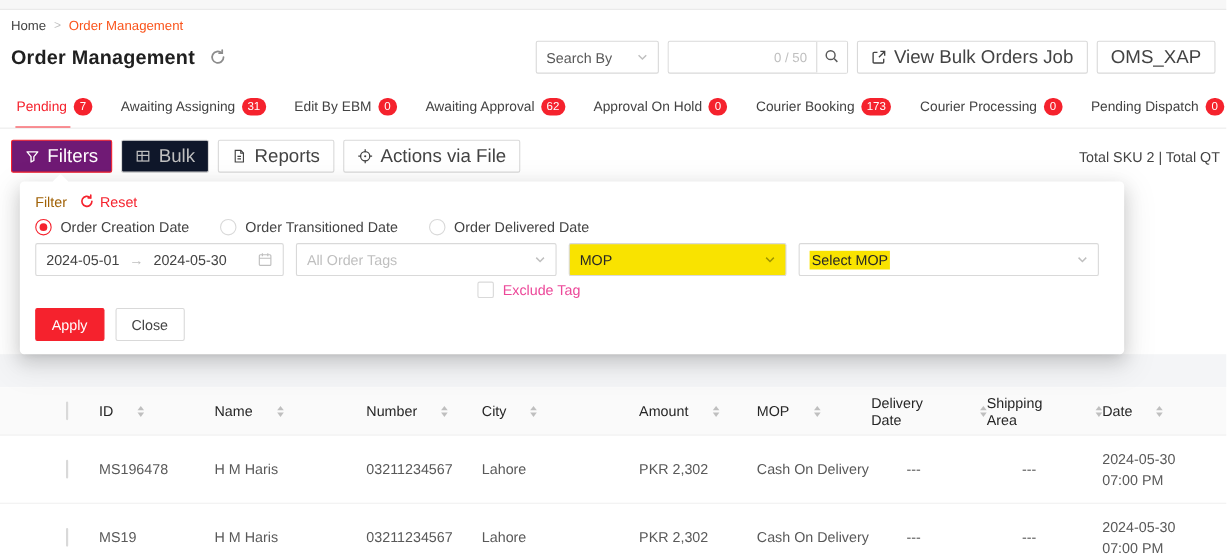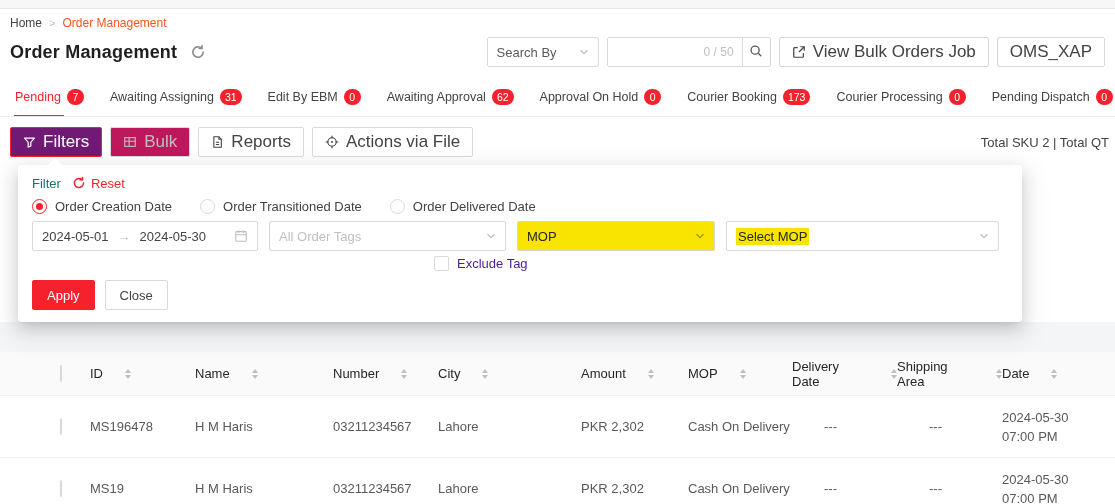--- a/index.html
+++ b/index.html
@@ -43,50 +43,50 @@
   .tab { display:inline-flex; align-items:center; gap:6px; padding:9px 3px 11px 3px; font-size:12.5px;
          color:#434343; cursor:pointer; position:relative; flex:none; }
   .tab.active { color:#f5222d; }
   .tab.active::after { content:''; position:absolute; left:2px; width:50px; bottom:-1px; height:2px; background:#f5222d; }
   .badge { background:#f5222d; color:#fff; font-size:10.5px; line-height:16px; min-width:17px;
            border-radius:9px; padding:0 5px; text-align:center; }
 
   
   .toolbar { display:flex; align-items:center; gap:8px; margin-top:10px; padding:0 10px; }
   .btn-danger { background:#701a75; border-color:#f5222d; color:#fff; }
-  .btn-disabled { background:#be185d; color:#bfbfbf; cursor:not-allowed; }
+  .btn-disabled { background:#0f172a; color:#bfbfbf; cursor:not-allowed; }
   .totals { margin-left:auto; margin-right:-4px; white-space:nowrap; color:#434343; }
 
   
   .popover { position:relative; margin:8px 0 0 18px; width:1004px; background:#fff; border-radius:4px;
              padding:10px 14px 12px 14px;
              box-shadow:0 3px 6px -4px rgba(0,0,0,.12), 0 6px 16px rgba(0,0,0,.16), 0 9px 28px 8px rgba(0,0,0,.06); }
   .popover::before { content:''; position:absolute; top:-5px; left:32px; width:10px; height:10px;
              background:#fff; transform:rotate(45deg); }
   .f-title-row { display:flex; align-items:center; gap:11px; height:16px; }
-  .f-title { color:#0f766e; }
+  .f-title { color:#a16207; }
   .reset { color:#f5222d; display:inline-flex; align-items:flex-start; gap:5px; cursor:pointer; }
   .radios { display:flex; gap:28px; margin-top:7px; height:16px; align-items:center; }
   .radio-item { display:inline-flex; align-items:center; gap:8px; cursor:pointer; }
   .radio { width:15px; height:15px; border-radius:50%; border:1px solid #d9d9d9; background:#fff; position:relative; flex:none; }
   .radio.checked { border-color:#f5222d; }
   .radio.checked::after { content:''; position:absolute; inset:3px; border-radius:50%; background:#f5222d; }
   .controls { display:flex; gap:11px; margin-top:7px; align-items:center; }
   .ctrl { height:30px; border:1px solid #d9d9d9; border-radius:2px; background:#fff;
           display:flex; align-items:center; padding:0 9px; }
   .range { width:226px; gap:9px; color:#434343; }
   .range .arrow { color:#bfbfbf; }
   .range .cal { margin-left:auto; color:#bfbfbf; display:inline-flex; }
   .sel { justify-content:space-between; cursor:pointer; }
   .tags { width:237px; color:#bfbfbf; }
   .mop { width:198px; background:#f9e300; border-color:#d9d9d9; color:#262626; }
   .mop .chev { color:#9e9400; }
   .selmop { width:273px; }
   .selmop mark { background:#f9e300; color:#262626; padding:1px 2px; }
-  .exclude { display:flex; align-items:center; gap:8px; margin:5px 0 0 402px; height:15px; color:#4c1d95; cursor:pointer; }
+  .exclude { display:flex; align-items:center; gap:8px; margin:5px 0 0 402px; height:15px; color:#ec4899; cursor:pointer; }
   .checkbox { width:15px; height:15px; border:1px solid #d9d9d9; border-radius:2px; background:#fff; flex:none; cursor:pointer; }
   .f-buttons { display:flex; gap:10px; margin-top:9px; }
   .apply { background:#f5222d; border:1px solid #f5222d; color:#fff; height:30px; padding:0 14px;
            border-radius:2px; font:inherit; cursor:pointer; }
   .closeb { background:#fff; border:1px solid #d9d9d9; color:#434343; height:30px; padding:0 14px;
            border-radius:2px; font:inherit; cursor:pointer; }
 
   .gray-band { height:30px; background:#f4f5f7; }
 
   

